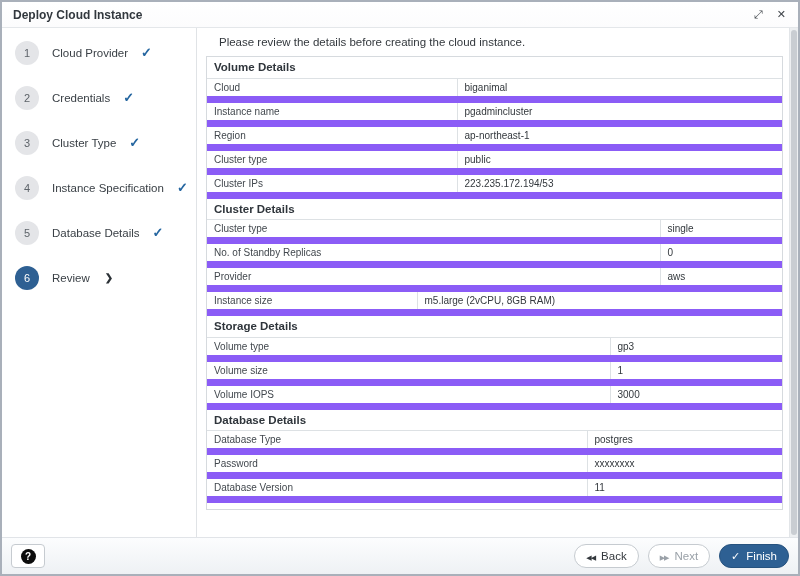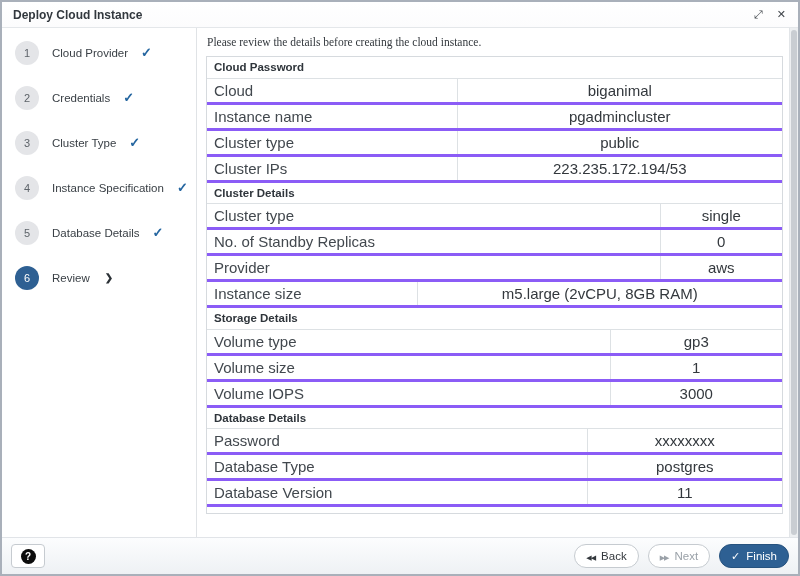--- a/index.html
+++ b/index.html
@@ -39,30 +39,30 @@
     display:flex; align-items:center; justify-content:center;
     font-size:11px;
   }
   .step.active .step-circle{ background:#2e6093; color:#fff; }
   .step-label{ font-size:11.5px; color:#3a4046; }
   .step-check{ color:#2566a0; font-size:13px; font-weight:bold; line-height:1; }
   .step-chev{ color:#2b3136; font-size:10px; font-weight:bold; margin-left:2px; }
   
   .content{ flex:1 1 auto; display:flex; min-width:0; background:#fff; }
   .scrollpane{ flex:1 1 auto; padding:6px 6px 0 9px; min-width:0; }
-  .intro{ font-size:11.5px; color:#33383d; margin:2px 0 8px 1px;font-family:Liberation Serif, serif; }
+  .intro{ font-size:11.5px; color:#33383d; margin:2px 0 8px 13px; }
   .tables-box{ border:1px solid #d6dade; padding-bottom:6px; }
   table{ width:100%; border-collapse:collapse; table-layout:fixed; }
   th.section-title{
     text-align:left; font-size:11.5px; font-weight:bold; color:#2f353b;
     padding:4px 7px; border-bottom:1px solid #dde1e4; height:21px;
   }
-  td{ font-size:15px; padding:3px 7px; border-bottom:3px solid #8b5cf6; height:20px; overflow:hidden; white-space:nowrap;margin-left:26px; }
+  td{ font-size:10px; padding:3px 7px; border-bottom:7px solid #8b5cf6; height:20px; overflow:hidden; white-space:nowrap;margin-left:26px; }
   td.lbl{ border-right:1px solid #dde1e4; color:#42484e; }
-  td.val{ text-align:center; color:#33383d; }
+  td.val{ text-align:left; color:#33383d; }
   col.c1-l{ width:250px; } col.c2-l{ width:453px; } col.c3-l{ width:210px; }
   col.c4-l{ width:403px; } col.c5-l{ width:380px; }
   .scrollbar{ flex:0 0 9px; background:#edeff1; border-left:1px solid #e2e5e8; position:relative; }
   .scroll-thumb{ position:absolute; left:1px; right:1px; top:2px; bottom:2px; background:#c9cdd2; border-radius:4px; }
   
   .footer{
     flex:0 0 37px; display:flex; align-items:center;
     padding:0 9px;
     border-top:1px solid #e1e4e8;
     background:linear-gradient(#fcfdfe,#eef1f4);
@@ -142,31 +142,35 @@
 
         <div class="tables-box">
 
           <table>
             <colgroup>
                 <col class="c1-l">
                 <col>
               </colgroup>
             <tbody>
                 <tr>
-                  <th class="section-title" colspan="2">Cloud Password</th>
+                  <th class="section-title" colspan="2">Volume Details</th>
                 </tr>
             <tr>
               <td class="lbl">Cloud</td>
               <td class="val">biganimal</td>
                 </tr>
             <tr>
               <td class="lbl">Instance name</td>
               <td class="val">pgadmincluster</td>
                 </tr>
             <tr>
+              <td class="lbl">Region</td>
+              <td class="val">ap-northeast-1</td>
+                </tr>
+            <tr>
               <td class="lbl">Cluster type</td>
               <td class="val">public</td>
                 </tr>
             <tr>
               <td class="lbl">Cluster IPs</td>
               <td class="val">223.235.172.194/53</td>
                 </tr>
           </tbody>
             </table>
 
@@ -234,26 +238,26 @@
           <table>
             <colgroup>
                 <col class="c5-l">
                 <col>
               </colgroup>
             <tbody>
                 <tr>
                   <th class="section-title" colspan="2">Database Details</th>
                 </tr>
             <tr>
+              <td class="lbl">Database Type</td>
+              <td class="val">postgres</td>
+                </tr>
+            <tr>
               <td class="lbl">Password</td>
               <td class="val">xxxxxxxx</td>
-                </tr>
-            <tr>
-              <td class="lbl">Database Type</td>
-              <td class="val">postgres</td>
                 </tr>
             <tr>
               <td class="lbl">Database Version</td>
               <td class="val">11</td>
                 </tr>
           </tbody>
             </table>
 
         </div>
       </div>

